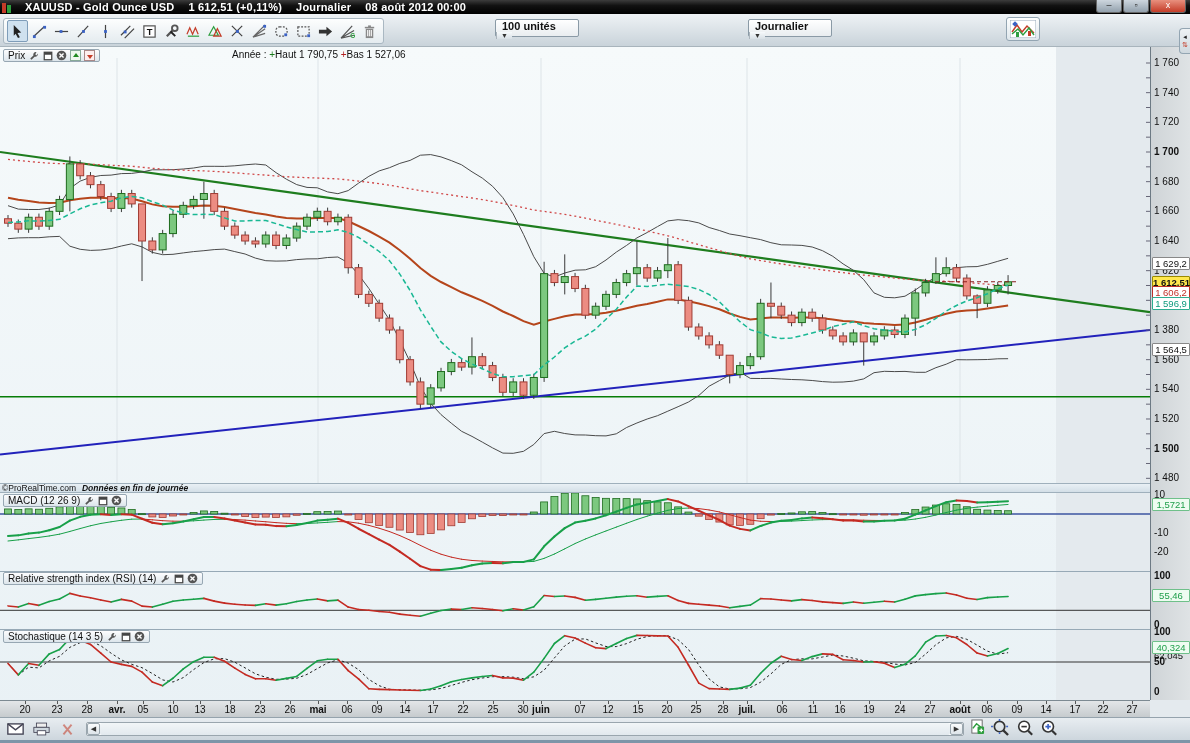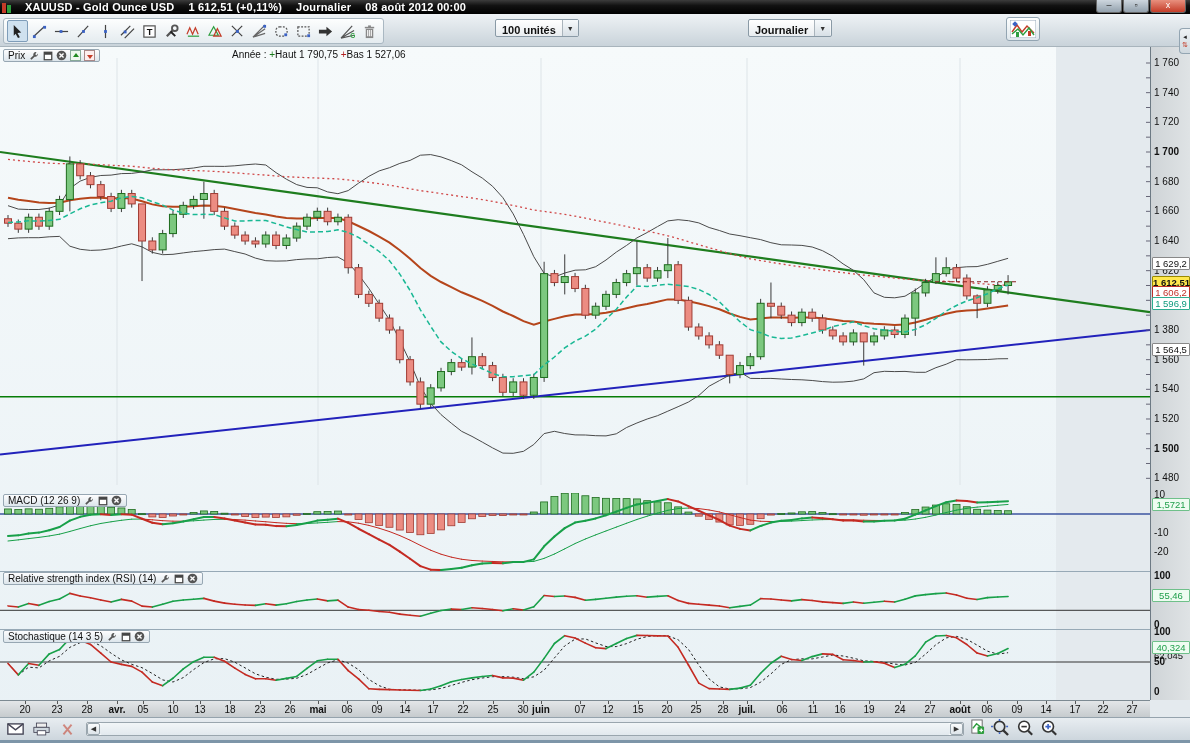--- a/index.html
+++ b/index.html
@@ -26,21 +26,21 @@
     background:linear-gradient(#eef2f5,#c9d3da); border-bottom:1px solid #a8b4bc; z-index:6; }
   #tools { position:absolute; left:3px; top:4px; display:flex; gap:1px;
     background:linear-gradient(#fdfefe,#e4ebef); border:1px solid #aab8c2;
     border-radius:3px; padding:1px 3px; }
   .tool { width:21px; height:22px; display:flex; align-items:center; justify-content:center;
     border:1px solid transparent; border-radius:2px; }
   .tool.sel { background:#cfe1ef; border-color:#7f9db9; }
   .tool svg { width:15px; height:15px; }
   .dd { position:absolute; top:5px; height:18px; background:linear-gradient(#fff,#e9edf0);
     border:1px solid #8a9aa6; border-radius:2px; font-size:11px; font-weight:bold;
-    color:#111; display:flex; align-items:flex-end; }
+    color:#111; display:flex; align-items:flex-start;flex-direction:column; }
   .dd .lbl { padding:0 6px; }
   .dd .arr { width:16px; height:100%; border-left:1px solid #aab4bc; display:flex;
     align-items:center; justify-content:center; font-size:7px; color:#333;
     background:linear-gradient(#f7fafc,#d7dfe5); }
   #dd-units { left:495px; width:84px; }
   #dd-period { left:748px; width:84px; }
   #charttype-btn { position:absolute; left:1006px; top:3px; width:34px; height:24px;
     background:linear-gradient(#fdfefe,#dfe7ec); border:1px solid #93a5b2; border-radius:3px;
     display:flex; align-items:center; justify-content:center; }
   #collapse-tab { position:absolute; right:0; top:28px; width:11px; height:26px;
@@ -1041,20 +1041,24 @@
         </span>
     </div>
     <div class="range-note">
       <span>Année :</span>
       <b class="up">+</b><span>Haut</span>
       <span>1 790,75</span>
       <b class="dn">+</b><span>Bas</span>
       <span>1 527,06</span>
     </div>
 
+    <div id="prt-band">
+      <span>©ProRealTime.com</span>
+      <span class="it">Données en fin de journée</span>
+    </div>
 
     <div class="floatbar" style="left:3px; top:447px;">
       <span>MACD (12 26 9)</span>
       <span class="ic">
           <svg width="10" height="10" viewBox="0 0 16 16">
             <path d="M14 4 a4 4 0 0 1 -5 5 L4 14 L2 12 L7 7 a4 4 0 0 1 5-5 l-2 3 2 2 z" fill="#555"></path>
           </svg>
         </span>
       <span class="ic">
           <svg width="10" height="10" viewBox="0 0 16 16">

